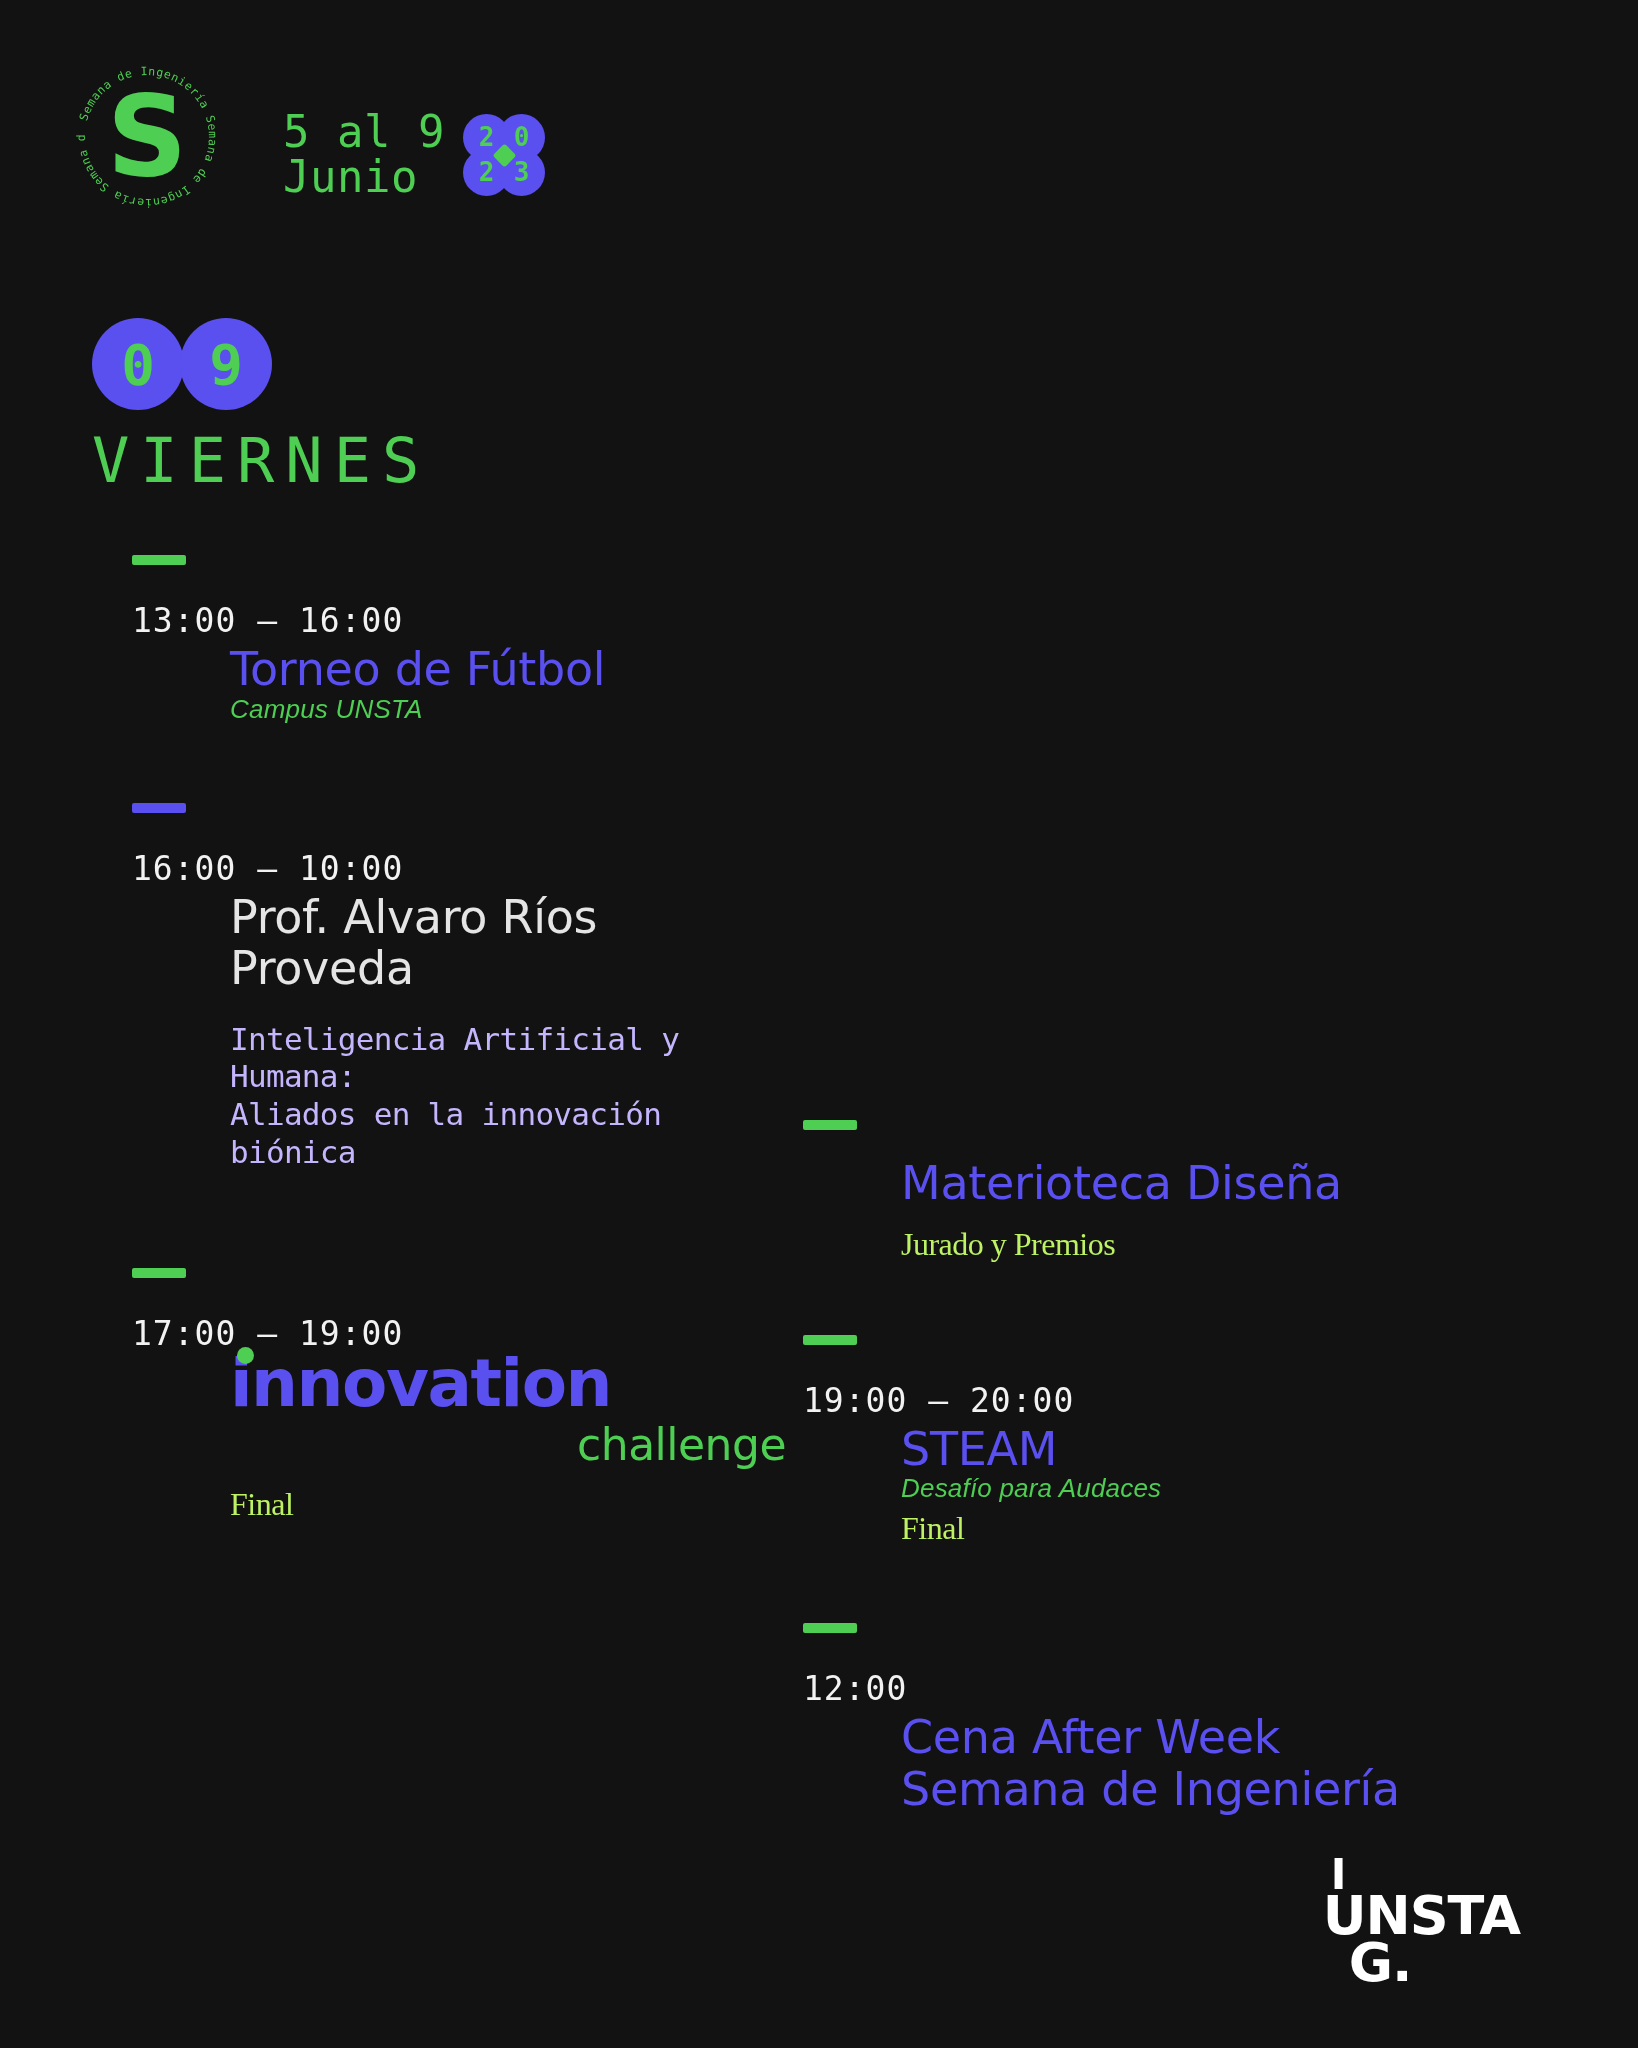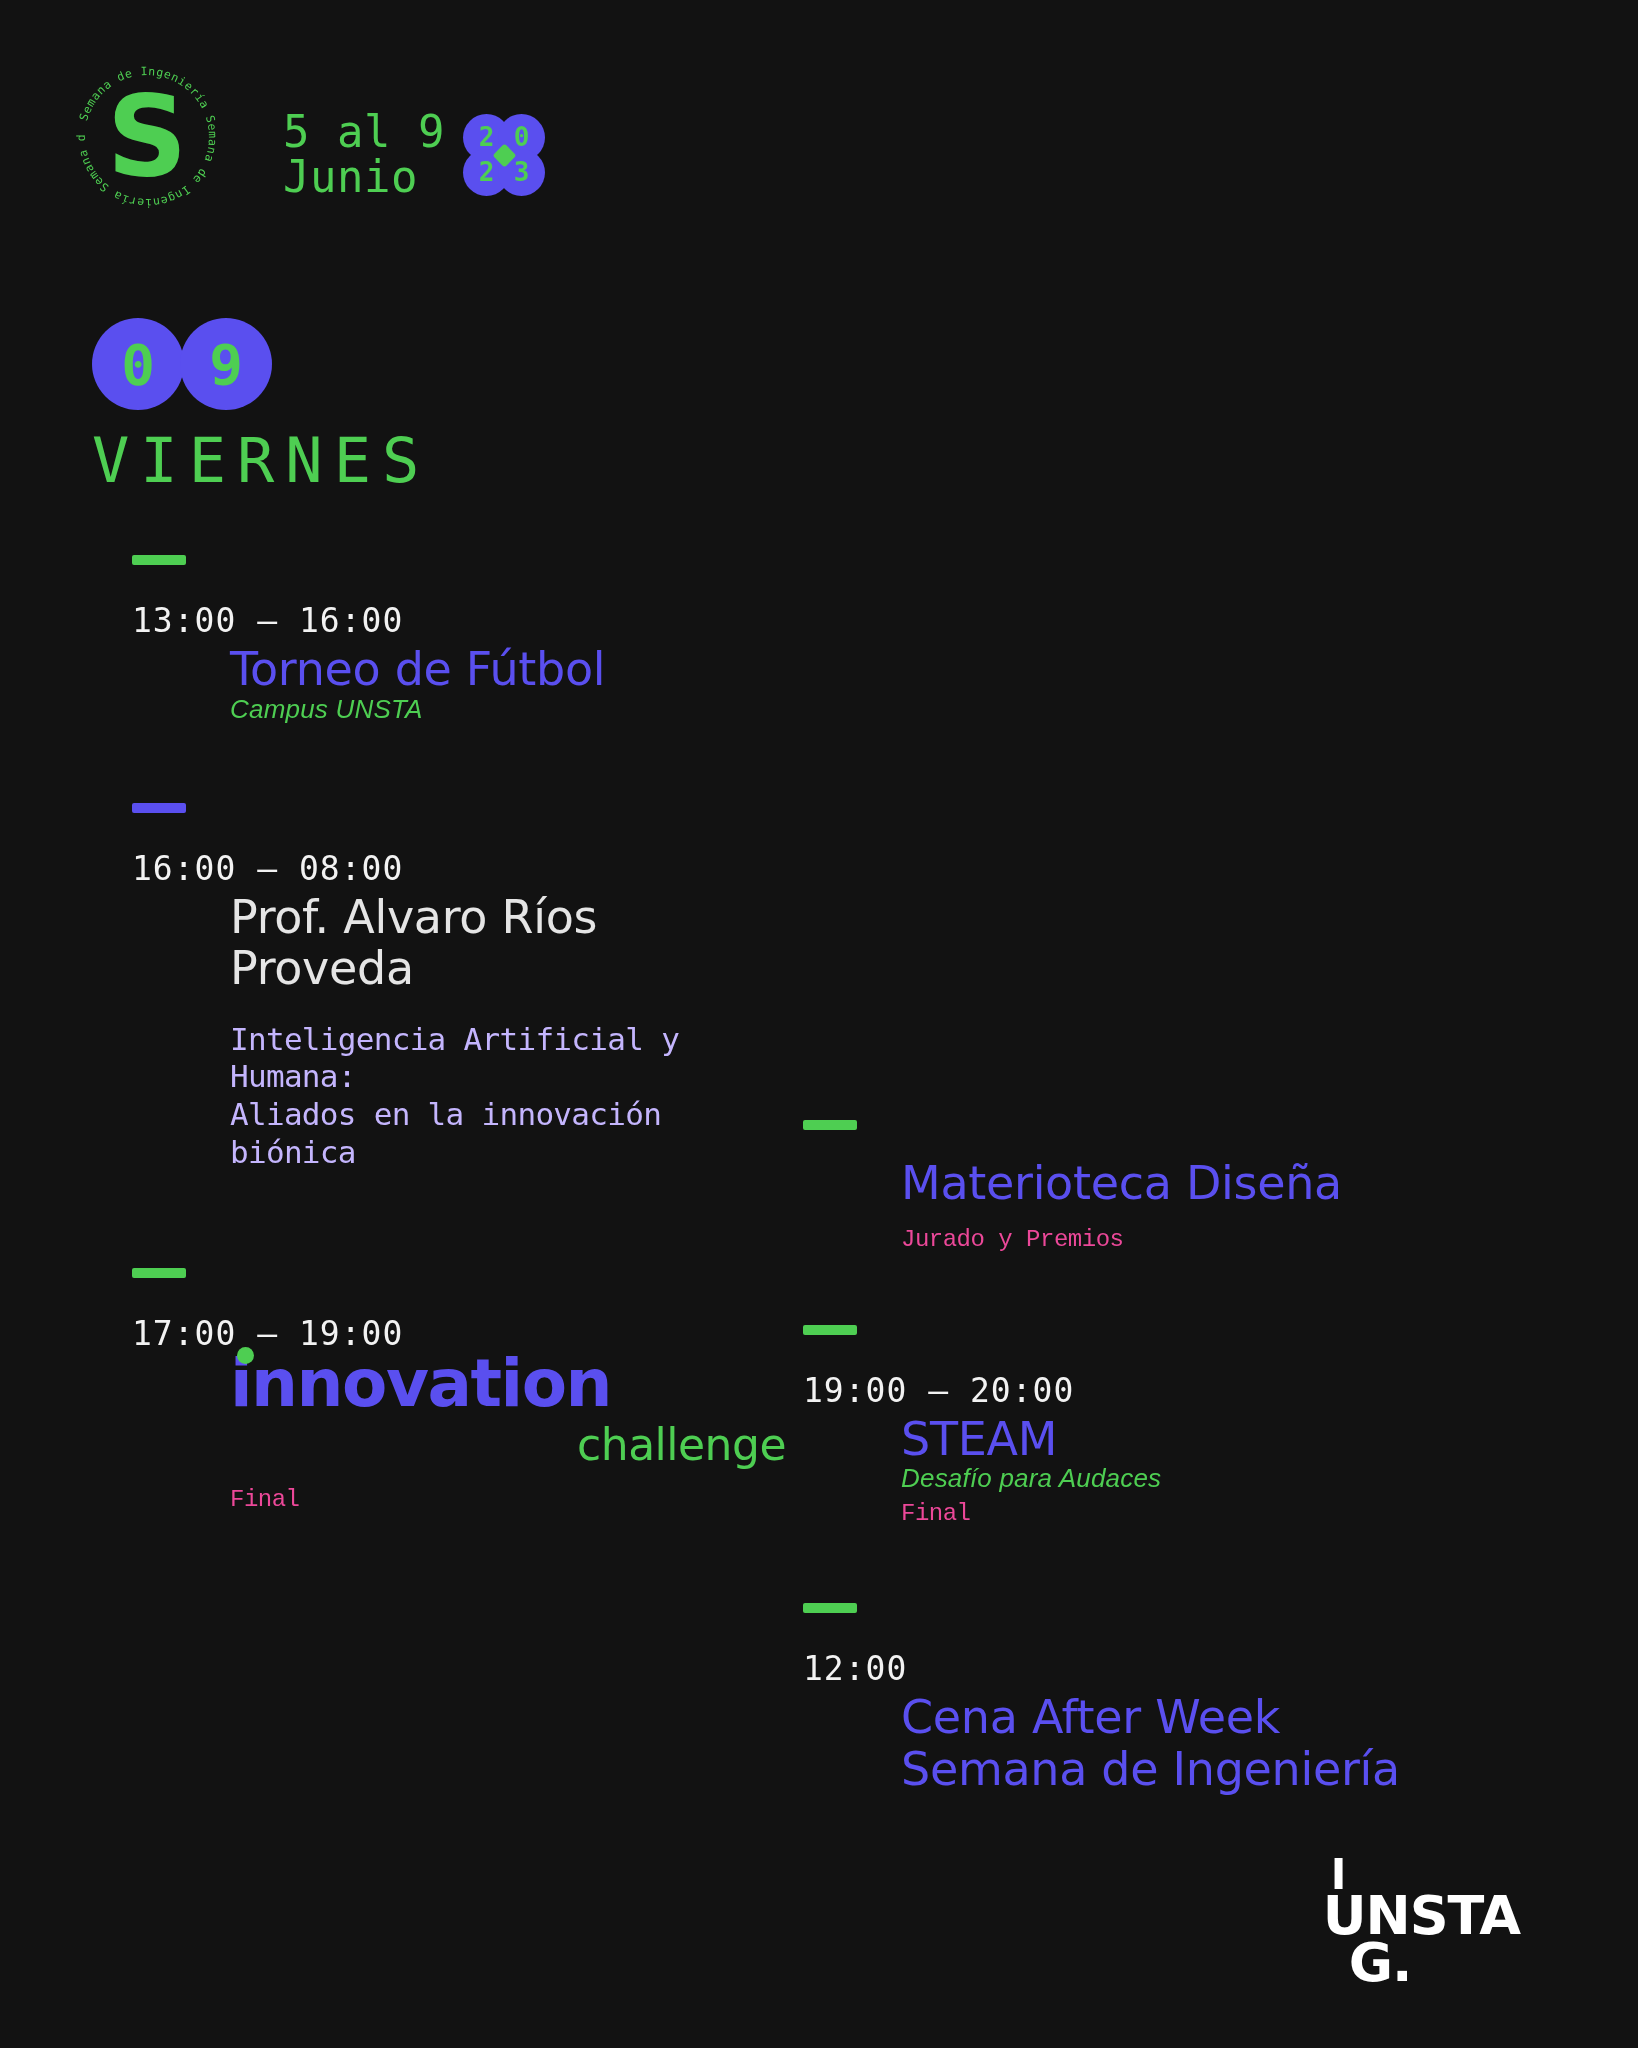--- a/index.html
+++ b/index.html
@@ -140,24 +140,24 @@
   .edesc {
     color:#c4b5fd;
     font-size:31px;
     line-height:1.22;
     margin-top:26px;
     font-family:"DejaVu Sans Mono", monospace;
     letter-spacing:-0.7px;
     white-space:pre-line;
   }
   .enote {
-    color:#ec4899;
-    font-size:24px;
+    color:#bef264;
+    font-size:32px;
     margin-top:16px;
-    font-family:Liberation Mono, monospace;
+    font-family:Liberation Serif, serif;
     letter-spacing:-0.5px;
   }
   .enote.tight { margin-top:6px; }
 
   
   .ic-lockup { margin-top:-6px; }
   .ic-main {
     position:relative;
     color:#5A4FEF;
     font-size:66px;
@@ -243,21 +243,21 @@
       <div class="rule"></div>
       <div class="etime">13:00 — 16:00</div>
       <div class="ebody">
         <div class="etitle">Torneo de Fútbol</div>
         <div class="esub">Campus UNSTA</div>
       </div>
     </div>
 
     <div class="event" style="margin-top:78px;">
       <div class="rule purple"></div>
-      <div class="etime">16:00 — 08:00</div>
+      <div class="etime">16:00 — 10:00</div>
       <div class="ebody">
         <div class="etitle green">Prof. Alvaro Ríos Proveda</div>
         <div class="edesc">Inteligencia Artificial y Humana:
 Aliados en la innovación biónica</div>
       </div>
     </div>
 
     <div class="event" style="margin-top:96px;">
       <div class="rule"></div>
       <div class="etime">17:00 — 19:00</div>

